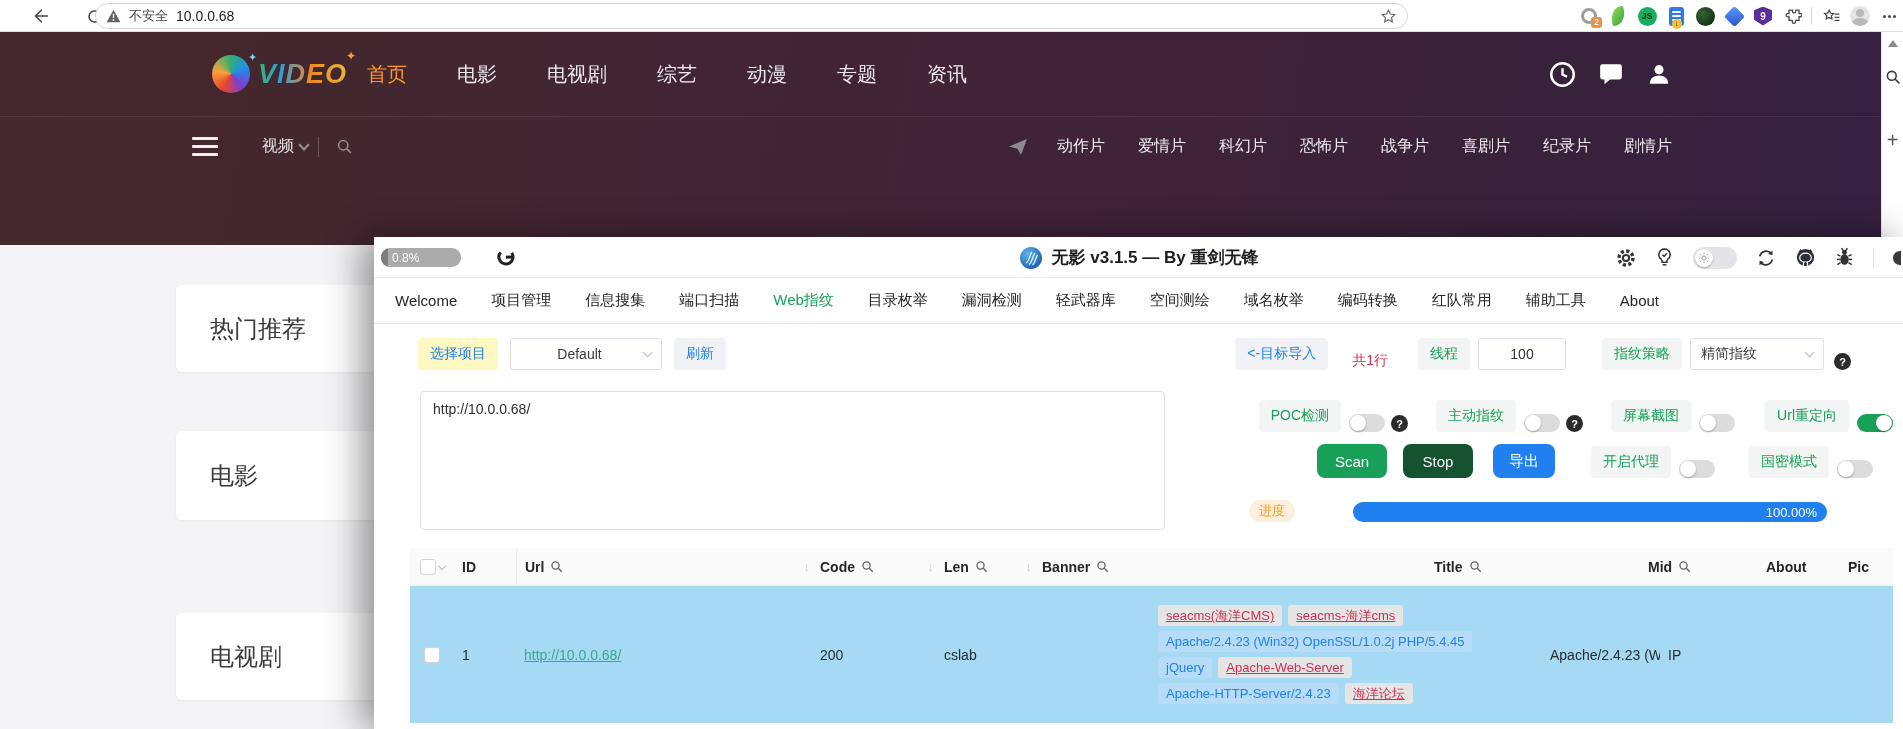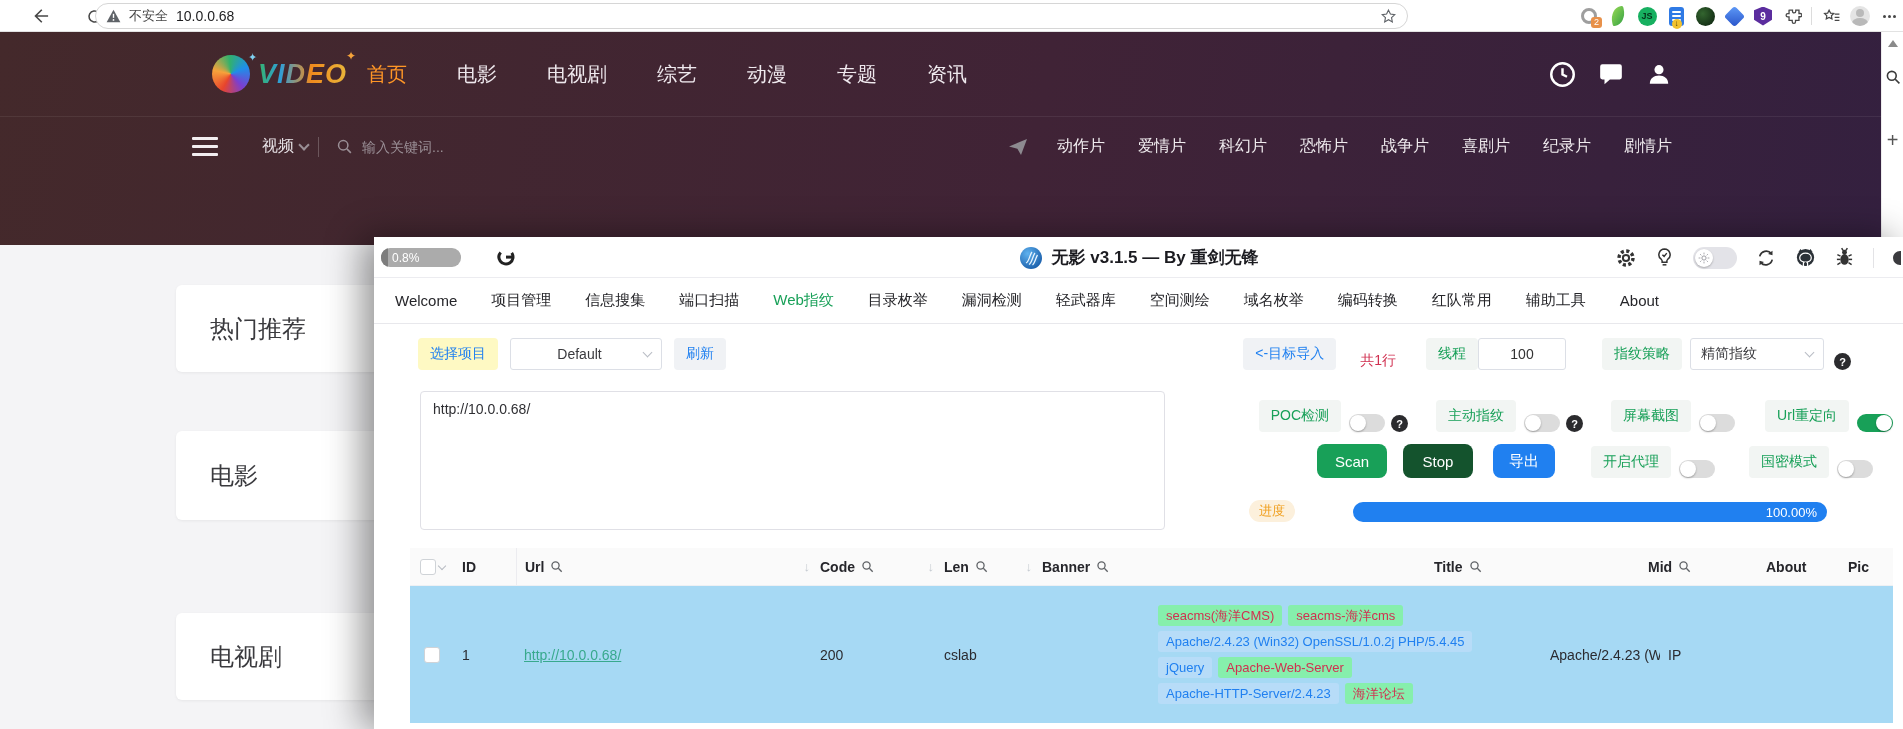--- a/index.html
+++ b/index.html
@@ -160,21 +160,21 @@
   .c-mid { width:118px; overflow:hidden; white-space:nowrap; }
   .c-area { width:82px; }
   .c-pic { width:53px; }
   .th.c-url { border-left:1px solid #ececf0; }
   .cbx { width:16px; height:16px; background:#fff; border:1px solid #cfd3d7; border-radius:3px; flex:none; }
   .cbx-chev { width:6px; height:6px; border-right:1.5px solid #b7bbc2; border-bottom:1.5px solid #b7bbc2; transform:rotate(45deg); margin-top:-2px; }
   .url-link { color:#38a98d; text-decoration:underline; }
   .banner-wrap { display:flex; flex-wrap:wrap; gap:5px 6px; width:366px; align-content:center; }
   .tag { border-radius:3px; padding:2px 8px; font-size:13px; line-height:17px; white-space:nowrap; }
   .tag.blue { color:#2080f0; background:#b7dcf8; }
-  .tag.red { color:#d03050; background:#86efac; }
+  .tag.red { color:#d03050; background:#e5e5e5;text-decoration:underline; }
   .below-row { background:#fff; height:6px; }
 
   svg { display:block; }
 </style>
 </head>
 <body>
 
 <div id="screen">
 
   <div class="browser-bar">
@@ -301,21 +301,20 @@
       <div class="channel">
         <span>视频</span>
         <span class="chev"></span>
       </div>
       <div class="subnav-div"></div>
       <div class="search-box">
         <svg width="17" height="17" viewBox="0 0 20 20">
             <circle cx="8.5" cy="8.5" r="5.5" stroke="#9a8f96" stroke-width="1.8" fill="none"></circle>
             <line x1="12.8" y1="12.8" x2="17.5" y2="17.5" stroke="#9a8f96" stroke-width="1.8"></line>
           </svg>
-        <input placeholder="输入关键词..." style="">
       </div>
       <div class="subnav-right">
         <span style="margin-right:-4px">
           <svg width="20" height="20" viewBox="0 0 20 20">
               <path d="M1 9.5L19 2l-6 16-3.6-6.2z" fill="#8d8a90"></path>
             </svg>
         </span>
         <span>动作片</span>
         <span>爱情片</span>
         <span>科幻片</span>
@@ -468,21 +467,21 @@
           <span class="sel-val">Default</span>
           <span class="sel-chev"></span>
         </span>
         <span class="chip blue-gr">刷新</span>
       </div>
 
       <div class="crow r1">
         <span class="chip blue-gr">&lt;-目标导入</span>
         <span class="count-text" style="margin-left:24px">共1行</span>
         <span class="chip green" style="margin-left:30px">线程</span>
-        <input class="num-input" style="margin-left: 0;" value="100">
+        <input class="num-input" style="margin-left: 8px;" value="100">
         <span class="chip green" style="margin-left:36px">指纹策略</span>
         <span class="sel" style="width:134px; margin-left:8px">
           <span class="sel-val" style="text-align:left">精简指纹</span>
           <span class="sel-chev"></span>
         </span>
         <span class="qmark" style="margin-left:10px">?</span>
       </div>
 
       <div class="crow r2">
         <span class="chip green">POC检测</span>

